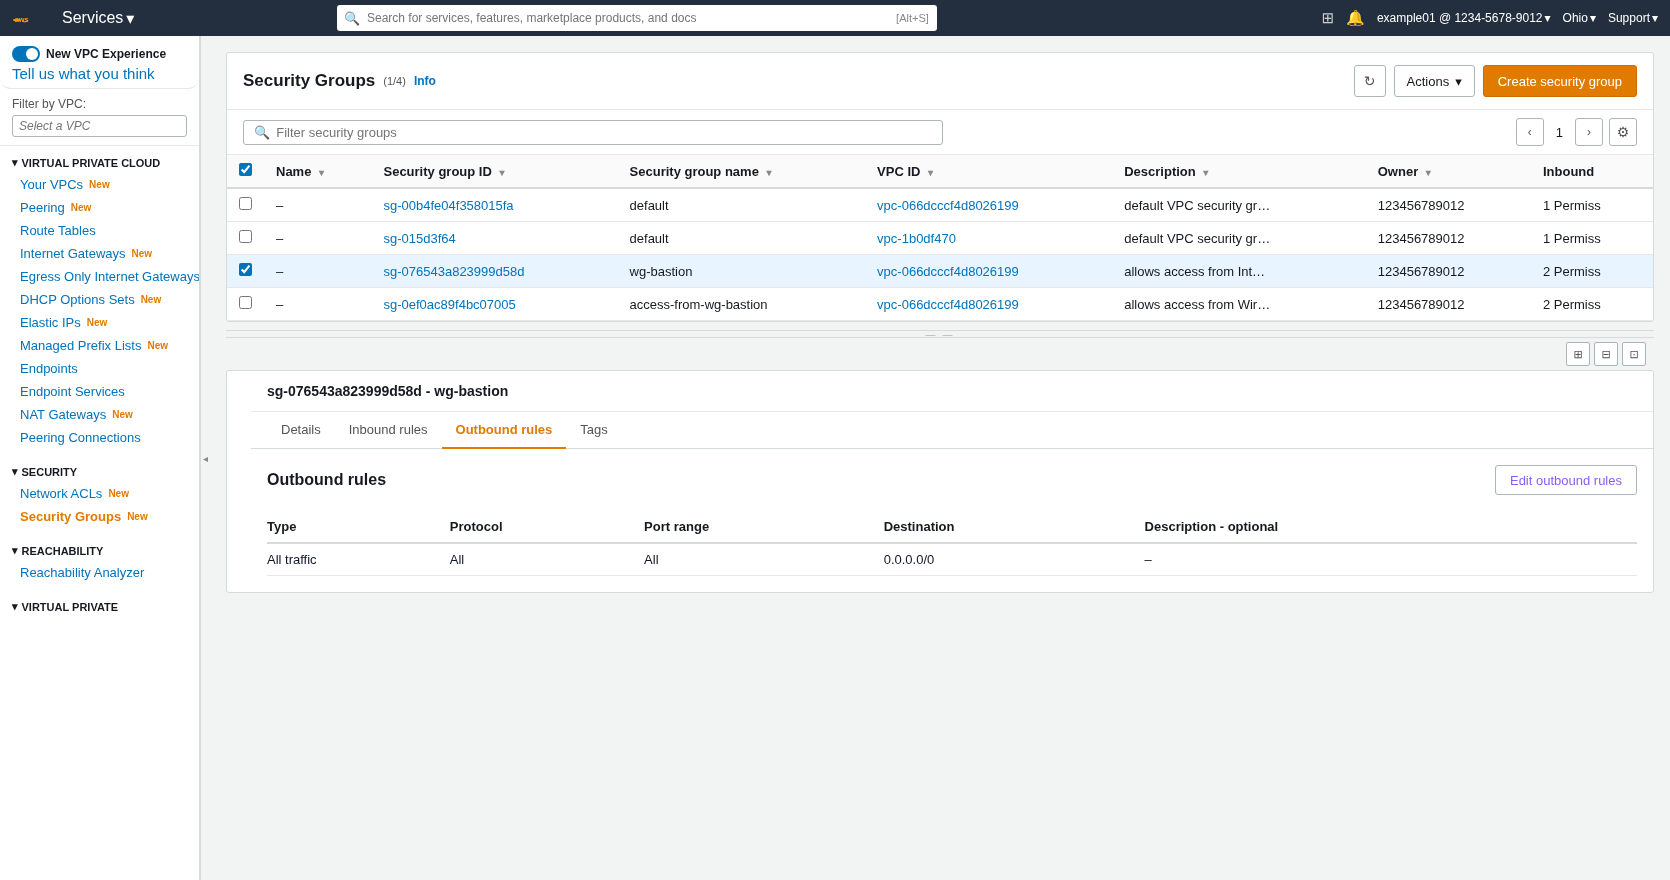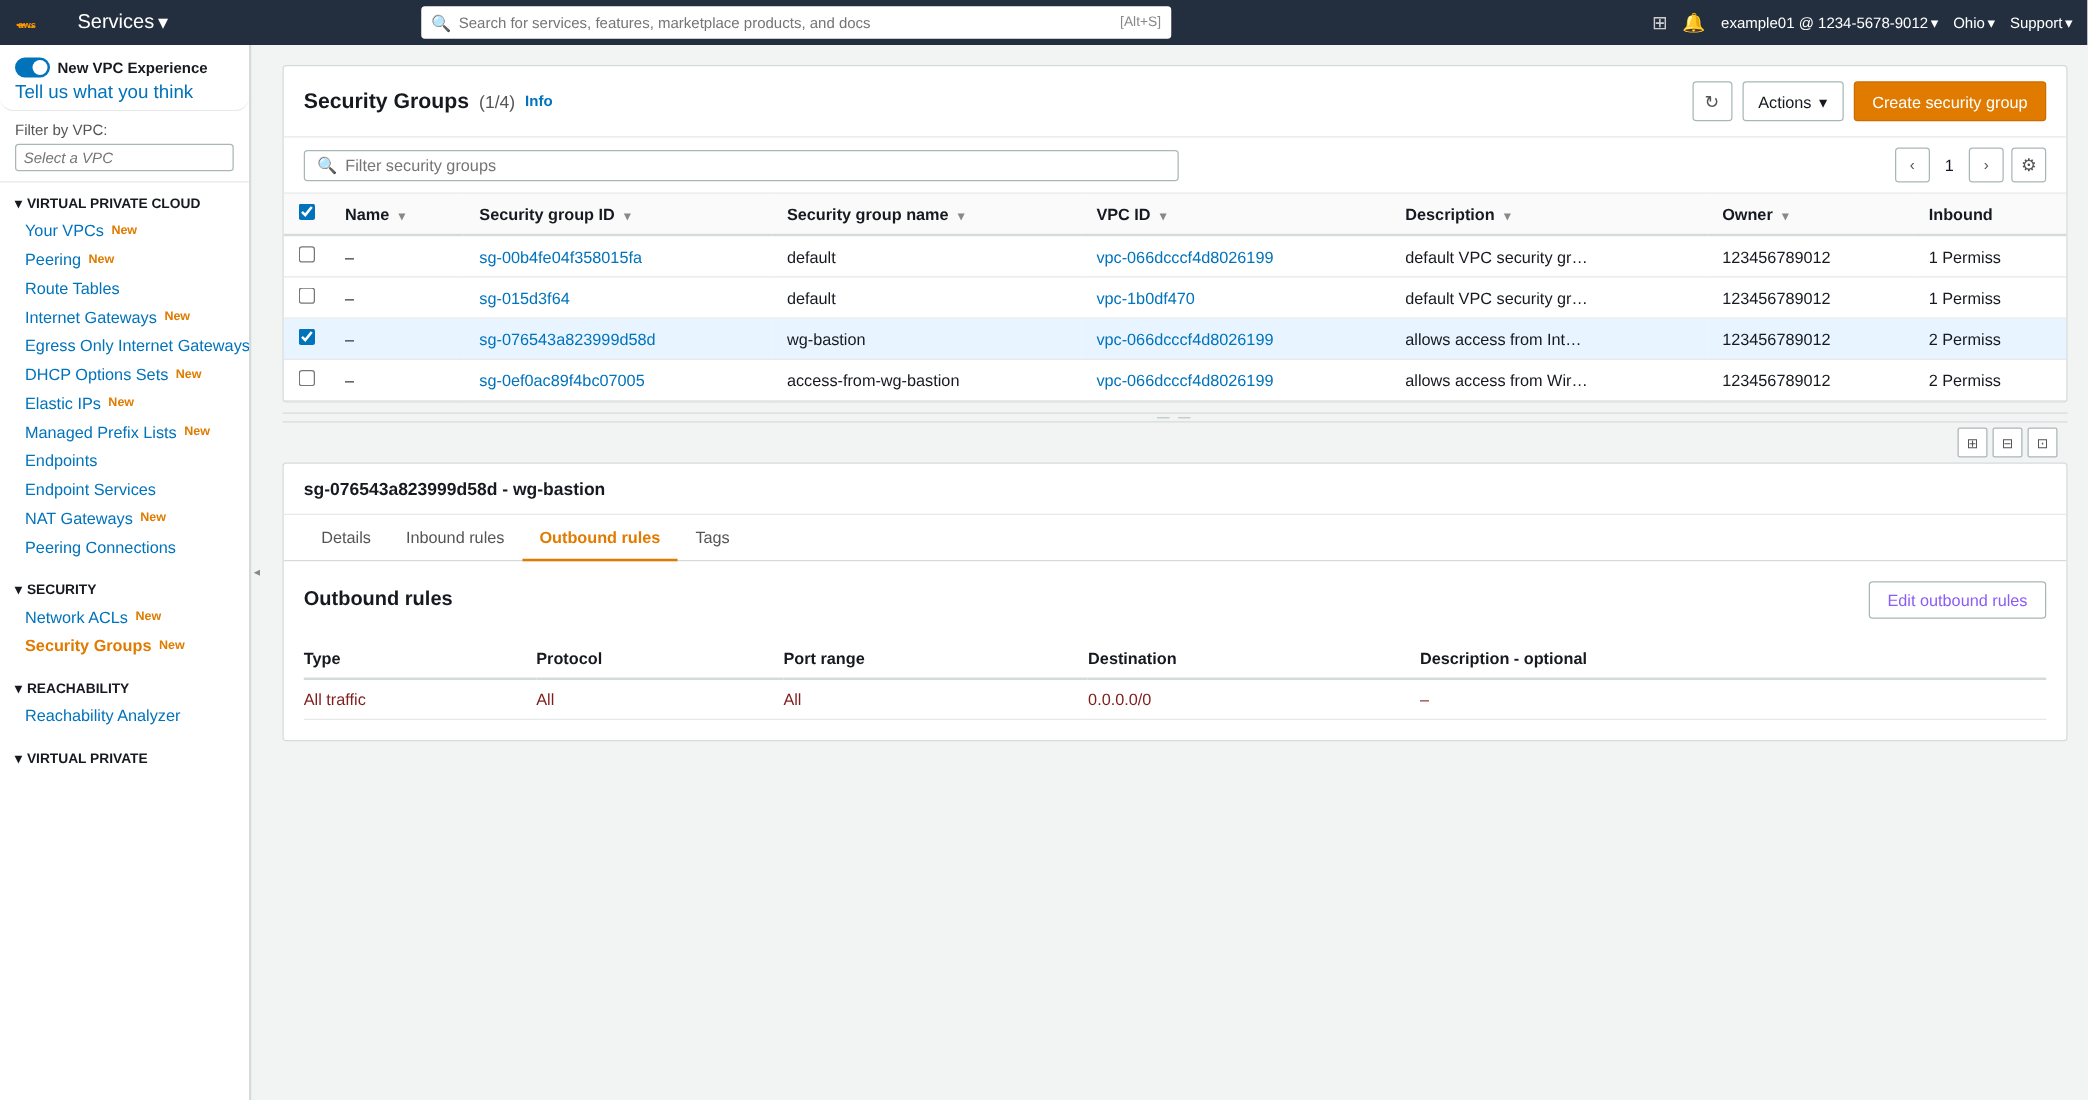--- a/index.html
+++ b/index.html
@@ -132,21 +132,21 @@
     }
     .panel-header {
       display: flex; align-items: center; justify-content: space-between;
       padding: 12px 16px;
       border-bottom: 1px solid #e8e8e8;
     }
     .panel-title {
       font-size: 17px; font-weight: 700; color: #16191f;
       display: flex; align-items: center; gap: 8px;
     }
-    .panel-count { font-size: 14px; font-weight: 400; color: #555; }
+    .panel-count { font-size: 11px; font-weight: 400; color: #555; }
     .info-link { color: #0073bb; font-size: 12px; cursor: pointer; }
     .panel-actions { display: flex; align-items: center; gap: 8px; }
     .btn-icon {
       width: 32px; height: 32px; border: 1px solid #aab7b8;
       background: #fff; border-radius: 3px; cursor: pointer;
       display: flex; align-items: center; justify-content: center;
       font-size: 14px; color: #555;
     }
     .btn-actions {
       height: 32px; border: 1px solid #aab7b8; background: #fff;
@@ -210,21 +210,21 @@
     
     .resize-handle {
       height: 8px; background: #f2f3f3;
       display: flex; align-items: center; justify-content: center;
       cursor: ns-resize; border-top: 1px solid #d5dbdb; border-bottom: 1px solid #d5dbdb;
     }
     .resize-dots { color: #aab7b8; font-size: 10px; letter-spacing: 2px; }
 
     
     .detail-panel {
-      background: #fff; border: 1px solid #d5dbdb; border-radius: 3px;
+      background: #fff; border: 1px solid #d5dbdb; border-radius: 3px; padding-left: 24px;
     }
     .detail-header {
       padding: 12px 16px;
       font-size: 14px; font-weight: 700; color: #16191f;
       border-bottom: 1px solid #e8e8e8;
     }
     .tabs {
       display: flex; border-bottom: 1px solid #d5dbdb;
       padding: 0 16px;
     }
@@ -246,21 +246,21 @@
       height: 30px; border: 1px solid #aab7b8; background: #fff;
       border-radius: 3px; cursor: pointer; padding: 0 14px;
       font-size: 13px; color: #8b5cf6;
     }
     .rules-table { width: 100%; border-collapse: collapse; font-size: 13px; }
     .rules-table th {
       padding: 8px 0; border-bottom: 2px solid #d5dbdb;
       text-align: left; font-weight: 700; color: #16191f;
     }
     .rules-table td {
-      padding: 8px 0; border-bottom: 1px solid #e8e8e8; color: #7f1d1d;
+      padding: 8px 0; border-bottom: 1px solid #e8e8e8; color: #0f172a;
     }
 
     
     .layout-icons { display: flex; gap: 4px; justify-content: flex-end; padding: 4px 8px; }
     .layout-icon {
       width: 24px; height: 24px; border: 1px solid #aab7b8; background: #fff;
       border-radius: 2px; cursor: pointer; display: flex; align-items: center;
       justify-content: center; font-size: 11px; color: #555;
     }
 

